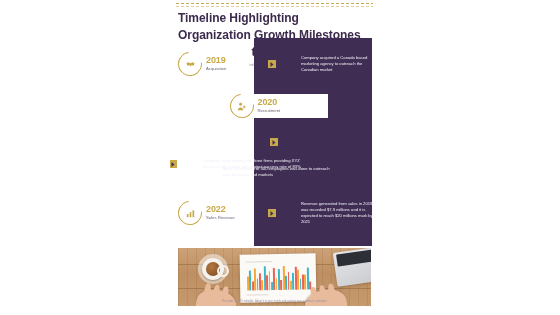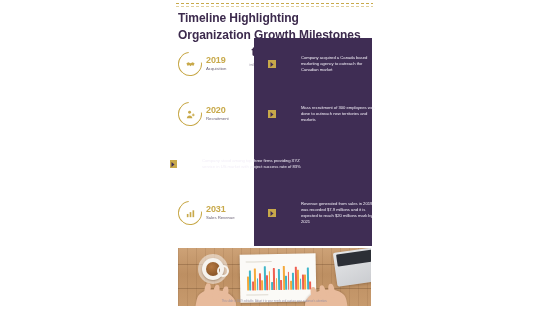--- a/index.html
+++ b/index.html
@@ -85,21 +85,21 @@
   .row {
     position: absolute;
     left: 0;
     width: 209px;
     height: 40px;
     display: flex;
     align-items: center;
     gap: 20px;
   }
   .row.r0 { top: 6px; }
-  .row.r1 { top: 56px; }
+  .row.r1 { top: 56px; flex-direction: column; }
   .row.r2 { top: 106px; }
   .row.r3 { top: 155px; }
 
   
   .label-card {
     position: relative;
     z-index: 3;
     background: #ffffff;
     height: 40px;
     width: 106px;
@@ -395,21 +395,21 @@
             <div class="ring"></div>
             <div class="glyph">
               <svg width="11" height="11" viewBox="0 0 24 24" fill="currentColor">
                 <rect x="4" y="13" width="3.6" height="7"></rect>
                 <rect x="10.2" y="9" width="3.6" height="11"></rect>
                 <rect x="16.4" y="5" width="3.6" height="15"></rect>
               </svg>
             </div>
           </div>
           <div class="year-block">
-            <span class="year">2031</span>
+            <span class="year">2022</span>
             <span class="cat">Sales Revenue</span>
           </div>
         </div>
         <div class="connector">
           <svg width="4" height="5" viewBox="0 0 8 10" fill="#3f2d54">
               <path d="M1 0l6 5-6 5z"></path>
             </svg>
         </div>
         <div class="desc">Revenue generated from sales in 2019 was recorded $7.9 millions and it is expected to reach $20 millions mark by 2021</div>
       </div>

